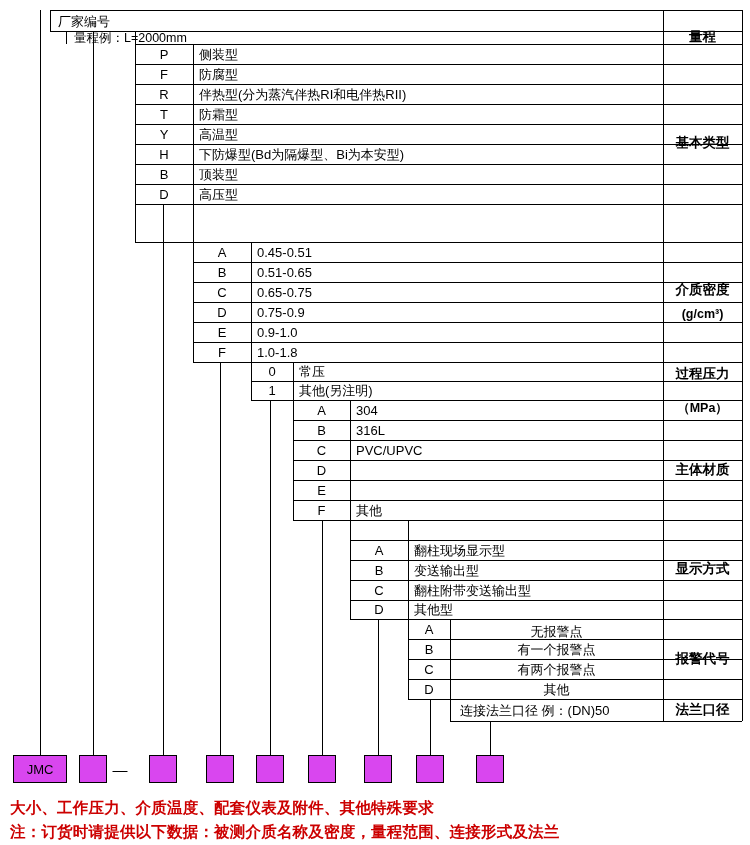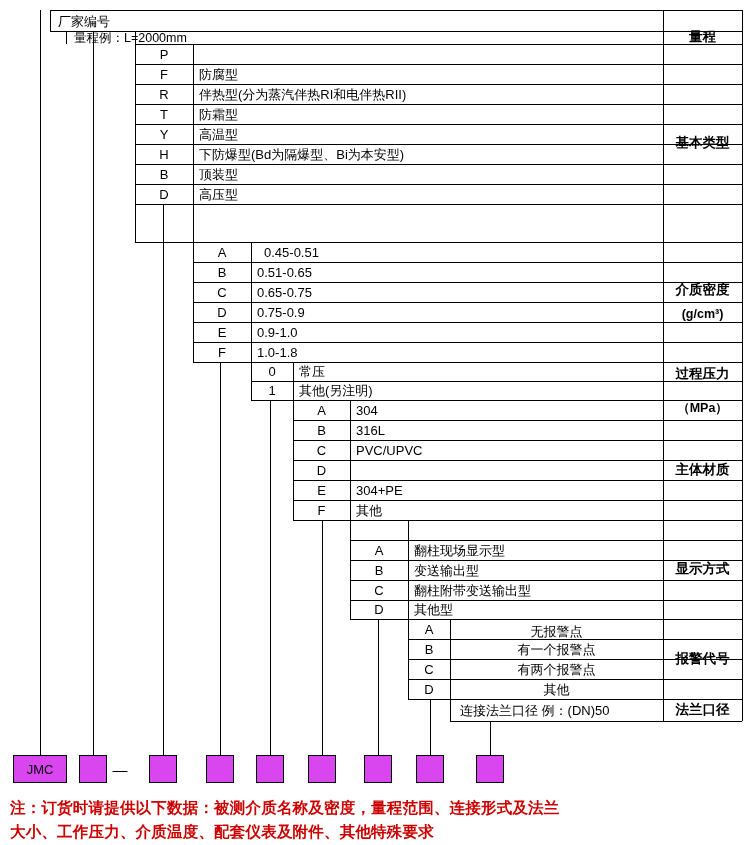--- a/index.html
+++ b/index.html
@@ -163,37 +163,38 @@
     <span>显示方式</span>
   </div>
   <div class="cell cat" style="left:663px; top:619px; width:79px; height:80px;">
     <span>报警代号</span>
   </div>
   <div class="cell cat" style="left:663px; top:699px; width:79px; height:22px;">
     <span>法兰口径</span>
   </div>
 
   <div class="cell code" style="left:135px; top:44px; width:58px; height:20px;">P</div>
+  <div class="cell desc" style="left:193px; top:44px; width:470px; height:20px;">侧装型</div>
   <div class="cell code" style="left:135px; top:64px; width:58px; height:20px;">F</div>
   <div class="cell desc" style="left:193px; top:64px; width:470px; height:20px;">防腐型</div>
   <div class="cell code" style="left:135px; top:84px; width:58px; height:20px;">R</div>
   <div class="cell desc" style="left:193px; top:84px; width:470px; height:20px;">伴热型(分为蒸汽伴热RI和电伴热RII)</div>
   <div class="cell code" style="left:135px; top:104px; width:58px; height:20px;">T</div>
   <div class="cell desc" style="left:193px; top:104px; width:470px; height:20px;">防霜型</div>
   <div class="cell code" style="left:135px; top:124px; width:58px; height:20px;">Y</div>
   <div class="cell desc" style="left:193px; top:124px; width:470px; height:20px;">高温型</div>
   <div class="cell code" style="left:135px; top:144px; width:58px; height:20px;">H</div>
   <div class="cell desc" style="left:193px; top:144px; width:470px; height:20px;">下防爆型(Bd为隔爆型、Bi为本安型)</div>
   <div class="cell code" style="left:135px; top:164px; width:58px; height:20px;">B</div>
   <div class="cell desc" style="left:193px; top:164px; width:470px; height:20px;">顶装型</div>
   <div class="cell code" style="left:135px; top:184px; width:58px; height:20px;">D</div>
   <div class="cell desc" style="left:193px; top:184px; width:470px; height:20px;">高压型</div>
 
   <div class="cell code" style="left:193px; top:242px; width:58px; height:20px;">A</div>
-  <div class="cell desc" style="left:258px; top:242px; width:412px; height:20px;">0.45-0.51</div>
+  <div class="cell desc" style="left:251px; top:242px; width:412px; height:20px;">0.45-0.51</div>
   <div class="cell code" style="left:193px; top:262px; width:58px; height:20px;">B</div>
   <div class="cell desc" style="left:251px; top:262px; width:412px; height:20px;">0.51-0.65</div>
   <div class="cell code" style="left:193px; top:282px; width:58px; height:20px;">C</div>
   <div class="cell desc" style="left:251px; top:282px; width:412px; height:20px;">0.65-0.75</div>
   <div class="cell code" style="left:193px; top:302px; width:58px; height:20px;">D</div>
   <div class="cell desc" style="left:251px; top:302px; width:412px; height:20px;">0.75-0.9</div>
   <div class="cell code" style="left:193px; top:322px; width:58px; height:20px;">E</div>
   <div class="cell desc" style="left:251px; top:322px; width:412px; height:20px;">0.9-1.0</div>
   <div class="cell code" style="left:193px; top:342px; width:58px; height:20px;">F</div>
   <div class="cell desc" style="left:251px; top:342px; width:412px; height:20px;">1.0-1.8</div>
@@ -204,21 +205,20 @@
   <div class="cell desc" style="left:293px; top:381px; width:370px; height:19px;">其他(另注明)</div>
 
   <div class="cell code" style="left:293px; top:400px; width:57px; height:20px;">A</div>
   <div class="cell desc" style="left:350px; top:400px; width:313px; height:20px;">304</div>
   <div class="cell code" style="left:293px; top:420px; width:57px; height:20px;">B</div>
   <div class="cell desc" style="left:350px; top:420px; width:313px; height:20px;">316L</div>
   <div class="cell code" style="left:293px; top:440px; width:57px; height:20px;">C</div>
   <div class="cell desc" style="left:350px; top:440px; width:313px; height:20px;">PVC/UPVC</div>
   <div class="cell code" style="left:293px; top:460px; width:57px; height:20px;">D</div>
   <div class="cell code" style="left:293px; top:480px; width:57px; height:20px;">E</div>
-  <div class="cell desc" style="left:350px; top:480px; width:313px; height:20px;">304+PE</div>
   <div class="cell code" style="left:293px; top:500px; width:57px; height:20px;">F</div>
   <div class="cell desc" style="left:350px; top:500px; width:313px; height:20px;">其他</div>
 
   <div class="cell code" style="left:350px; top:540px; width:58px; height:20px;">A</div>
   <div class="cell desc" style="left:408px; top:540px; width:255px; height:20px;">翻柱现场显示型</div>
   <div class="cell code" style="left:350px; top:560px; width:58px; height:20px;">B</div>
   <div class="cell desc" style="left:408px; top:560px; width:255px; height:20px;">变送输出型</div>
   <div class="cell code" style="left:350px; top:580px; width:58px; height:20px;">C</div>
   <div class="cell desc" style="left:408px; top:580px; width:255px; height:20px;">翻柱附带变送输出型</div>
   <div class="cell code" style="left:350px; top:600px; width:58px; height:19px;">D</div>
@@ -268,17 +268,17 @@
     <span></span>
   </div>
   <div class="boxbtm" style="left:416px; top:755px; width:28px; height:28px;">
     <span></span>
   </div>
   <div class="boxbtm" style="left:476px; top:755px; width:28px; height:28px;">
     <span></span>
   </div>
 
   <div class="note" style="left:10px; top:796px; width:735px;">
+    <div>大小、工作压力、介质温度、配套仪表及附件、其他特殊要求</div>
     <div>注：订货时请提供以下数据：被测介质名称及密度，量程范围、连接形式及法兰</div>
-    <div>大小、工作压力、介质温度、配套仪表及附件、其他特殊要求</div>
   </div>
 
 </div>
 
 </body></html>

